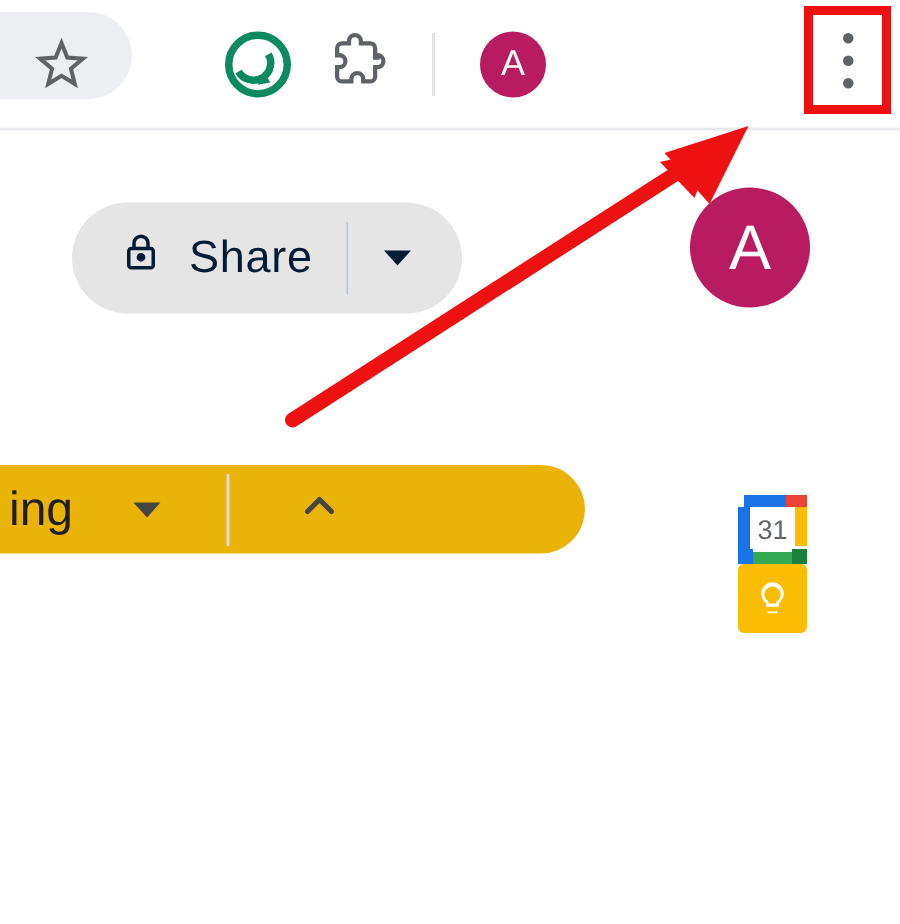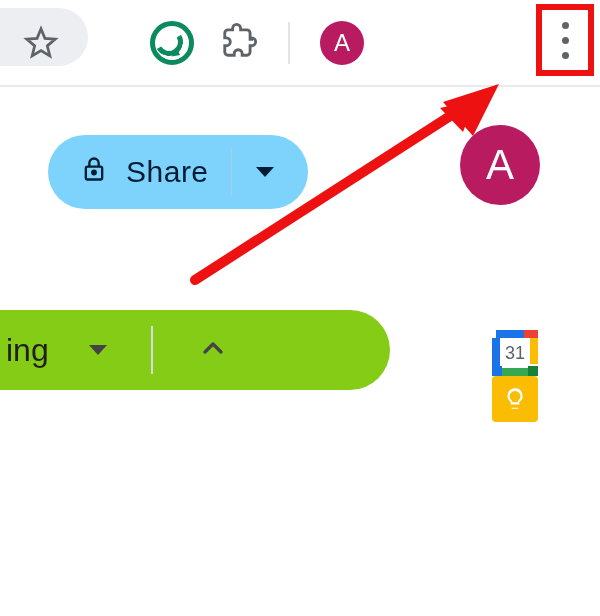--- a/index.html
+++ b/index.html
@@ -106,21 +106,21 @@
     
     .docs-header {
       position:relative;
       height: 190px;
     }
     .share-pill {
       position:absolute;
       left: 48px;
       top: 48px;
       height: 74px;
-      background:#7dd3fc;
+      background:#e5e5e5;
       border-radius: 40px;
       display:flex;
       align-items:center;
       padding: 0 10px 0 32px;
     }
     .share-main {
       display:flex; align-items:center; gap:18px;
       color:#001d35;
       font-size: 30px;
       letter-spacing: 0.5px;
@@ -157,23 +157,23 @@
     .tool-row {
       position:absolute;
       top: 310px;
       left: 0;
       height: 90px;
       width: 400px;
     }
     .tool-pill {
       position:absolute;
       left: 0; top:0;
-      height: 80px;
+      height: 59px;
       width: 390px;
-      background:#84cc16;
+      background:#eab308;
       border-top-right-radius: 42px;
       border-bottom-right-radius: 42px;
       display:flex;
       align-items:center;
     }
     .tool-text {
       font-size: 32px;
       color:#1f1f1f;
       padding-left: 6px;
       padding-right: 40px;

